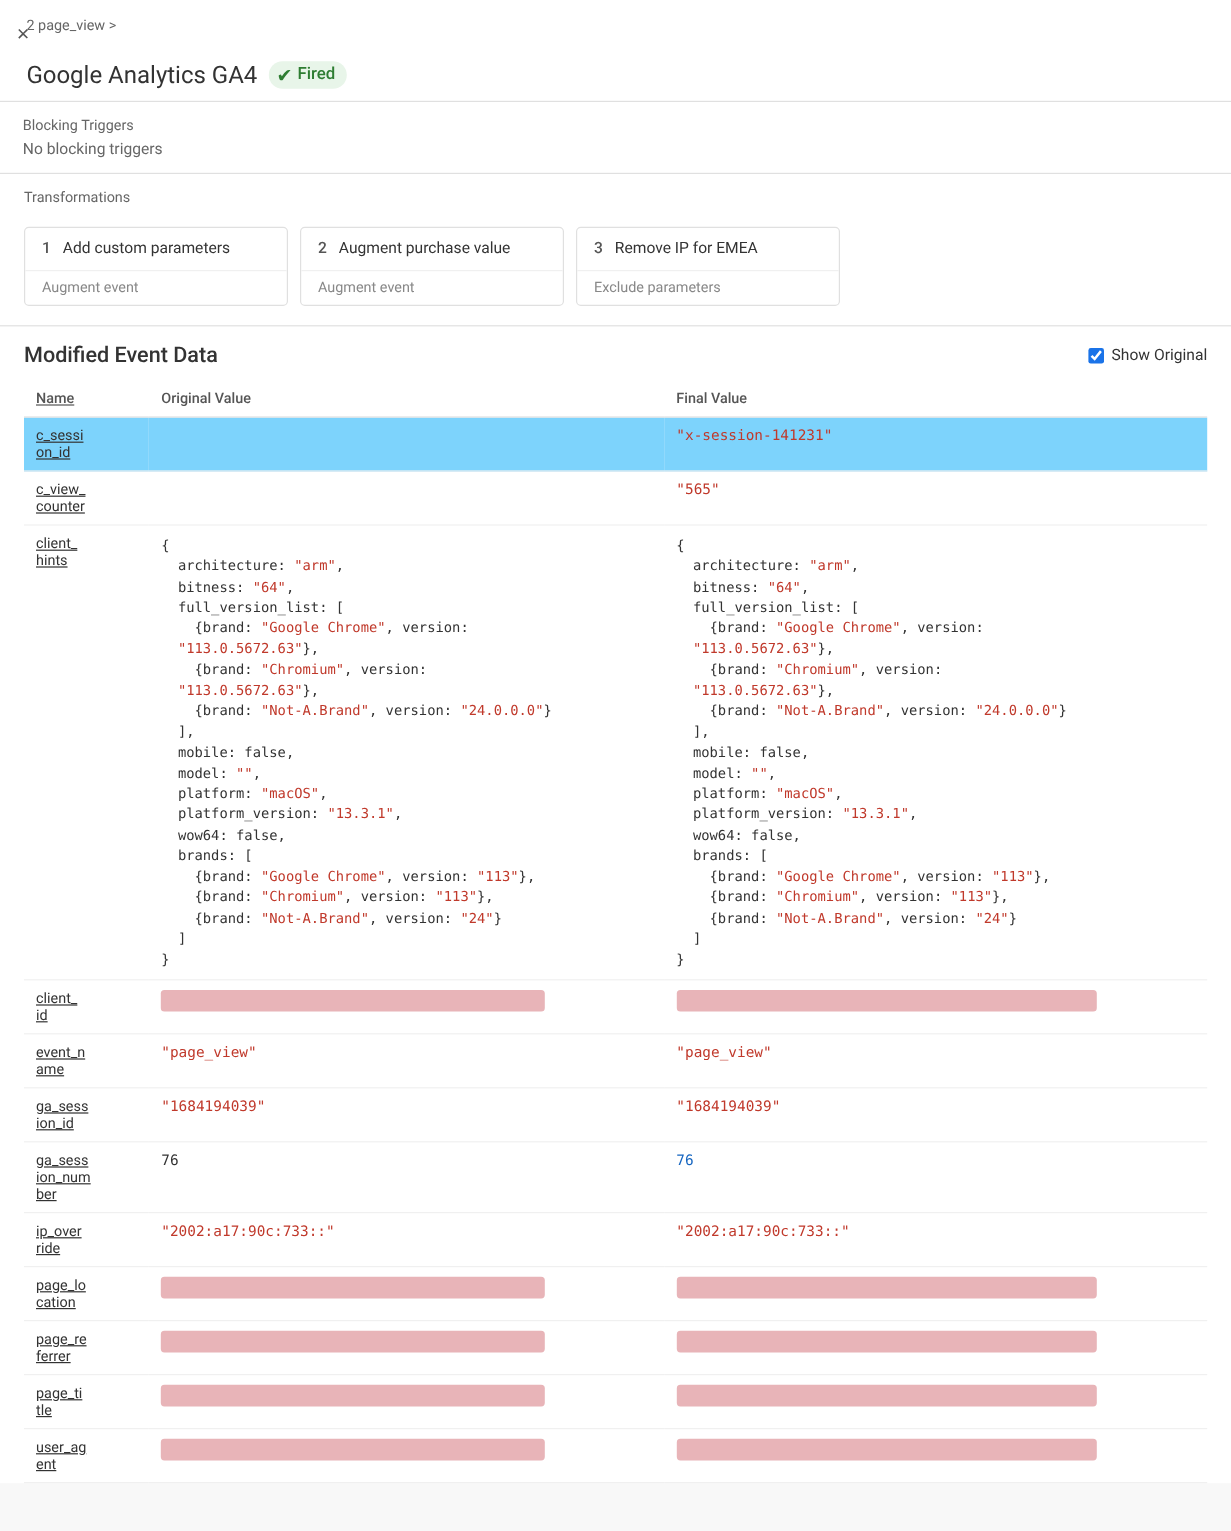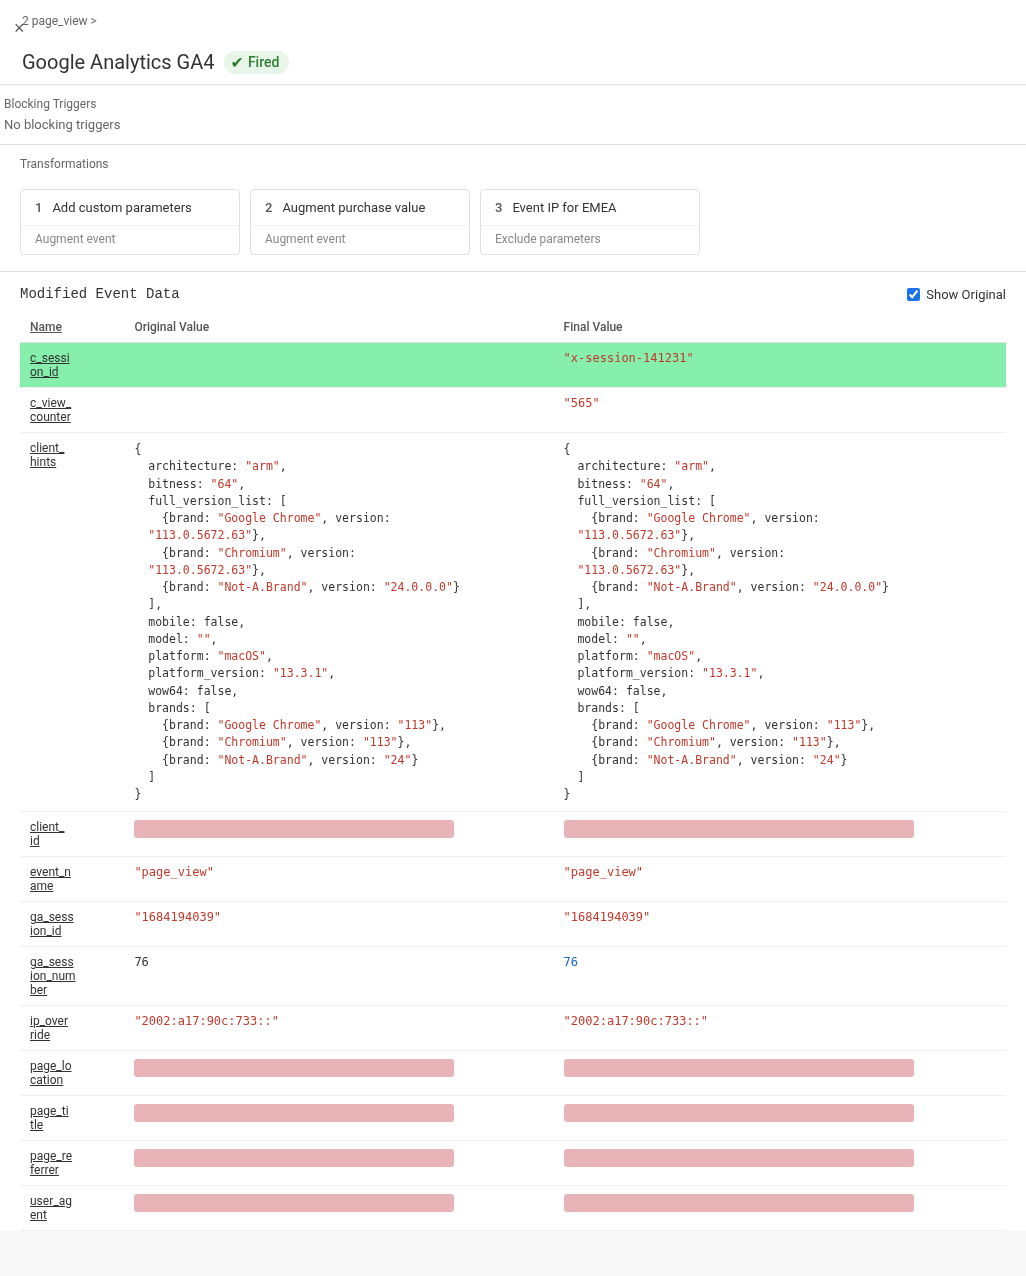--- a/index.html
+++ b/index.html
@@ -61,21 +61,21 @@
       top: 14px;
       left: 10px;
       cursor: pointer;
       font-size: 18px;
       color: #555;
       background: none;
       border: none;
       padding: 4px;
     }
     .section {
-      padding: 12px 4px;
+      padding: 12px 19px;
       border-bottom: 1px solid #e0e0e0;
     }
     .section-title {
       font-size: 12px;
       color: #666;
       margin-bottom: 6px;
     }
     .no-triggers {
       font-size: 13px;
       color: #666;
@@ -124,24 +124,23 @@
     .modified-section {
       padding: 14px 20px 0;
     }
     .modified-header {
       display: flex;
       align-items: center;
       justify-content: space-between;
       margin-bottom: 10px;
     }
     .modified-title {
-      font-size: 14px;
+      font-size: 18px;
       font-weight: 500;
       color: #333;
-      font-family: Liberation Mono, monospace;
     }
     .show-original-label {
       display: flex;
       align-items: center;
       gap: 6px;
       font-size: 13px;
       color: #333;
       cursor: pointer;
     }
     .show-original-label input[type="checkbox"] {
@@ -206,21 +205,21 @@
     }
     .number-value {
       color: #333;
       font-family: monospace;
     }
     .colored-number {
       color: #1565c0;
       font-family: monospace;
     }
     .table-row-highlight {
-      background: #86efac;
+      background: #7dd3fc;
     }
   </style>
 </head>
 <body>
 
 <div class="panel">
 
   <div class="header">
     <button class="close-btn">
       <span>×</span>
@@ -258,21 +257,21 @@
         <div class="card-header">
           <span class="card-number">2</span>
           <span class="card-name">Augment purchase value</span>
         </div>
         <div class="card-footer">Augment event</div>
       </div>
 
       <div class="transformation-card">
         <div class="card-header">
           <span class="card-number">3</span>
-          <span class="card-name">Event IP for EMEA</span>
+          <span class="card-name">Remove IP for EMEA</span>
         </div>
         <div class="card-footer">Exclude parameters</div>
       </div>
     </div>
   </div>
 
   <div class="modified-section">
     <div class="modified-header">
       <span class="modified-title">Modified Event Data</span>
       <label class="show-original-label">
@@ -412,31 +411,31 @@
           <td class="col-name">page_lo<br>cation</td>
           <td class="col-original">
             <span class="redacted-bar"></span>
           </td>
           <td class="col-final">
             <span class="redacted-bar redacted-bar-wide"></span>
           </td>
         </tr>
 
         <tr>
+          <td class="col-name">page_re<br>ferrer</td>
+          <td class="col-original">
+            <span class="redacted-bar"></span>
+          </td>
+          <td class="col-final">
+            <span class="redacted-bar redacted-bar-wide"></span>
+          </td>
+        </tr>
+
+        <tr>
           <td class="col-name">page_ti<br>tle</td>
-          <td class="col-original">
-            <span class="redacted-bar"></span>
-          </td>
-          <td class="col-final">
-            <span class="redacted-bar redacted-bar-wide"></span>
-          </td>
-        </tr>
-
-        <tr>
-          <td class="col-name">page_re<br>ferrer</td>
           <td class="col-original">
             <span class="redacted-bar"></span>
           </td>
           <td class="col-final">
             <span class="redacted-bar redacted-bar-wide"></span>
           </td>
         </tr>
 
 
         <tr>

